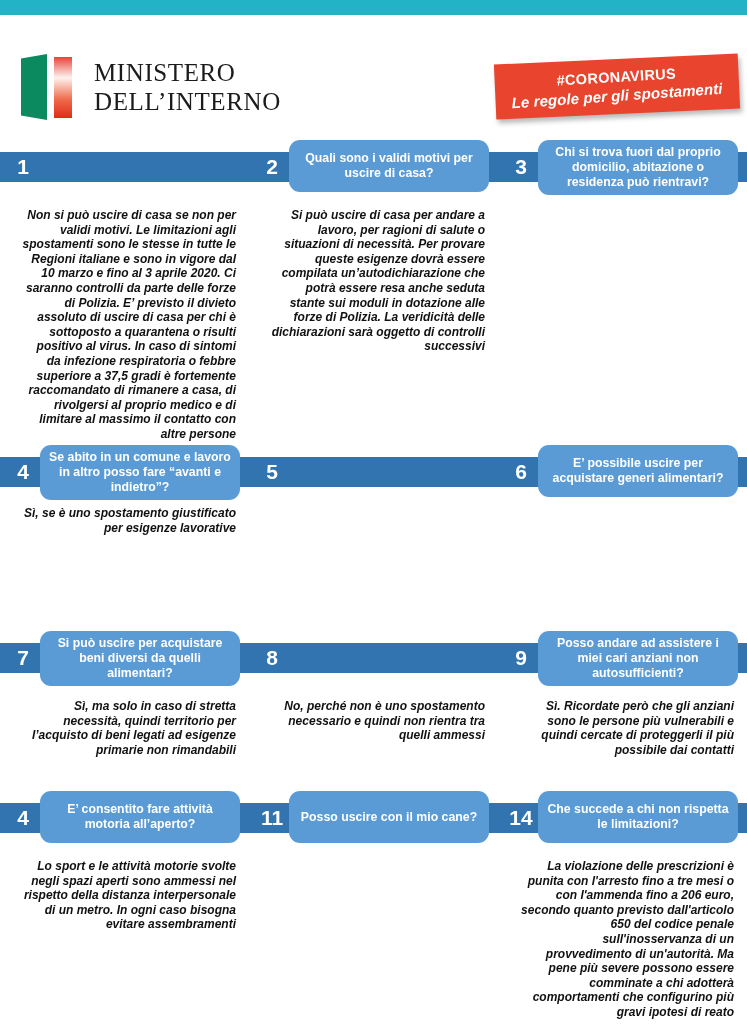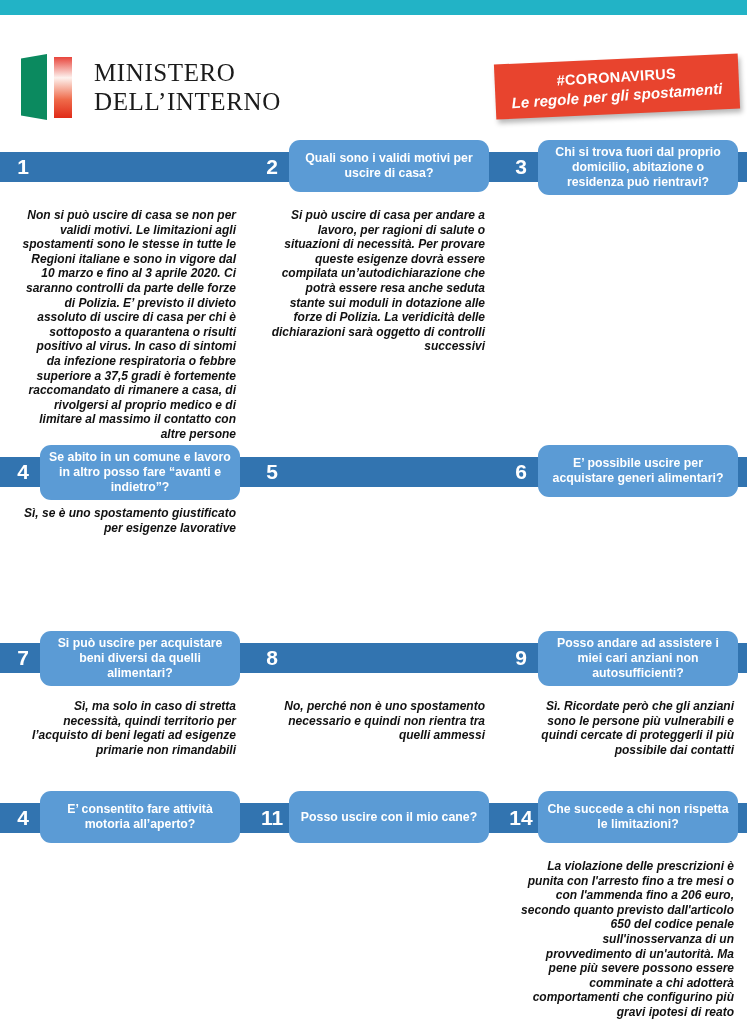--- a/index.html
+++ b/index.html
@@ -195,20 +195,21 @@
     <div class="qbox">Posso andare ad assistere i miei cari anziani non autosufficienti?</div>
     <div class="answer">Sì. Ricordate però che gli anziani sono le persone più vulnerabili e quindi cercate di proteggerli il più possibile dai contatti</div>
   </div>
 </div>
 
 <div class="row" id="row4">
   <div class="stripe"></div>
   <div class="cell c1">
     <div class="num">4</div>
     <div class="qbox">E’ consentito fare attività motoria all’aperto?</div>
+    <div class="answer">Lo sport e le attività motorie svolte negli spazi aperti sono ammessi nel rispetto della distanza interpersonale di un metro. In ogni caso bisogna evitare assembramenti</div>
   </div>
   <div class="cell c2">
     <div class="num">11</div>
     <div class="qbox">Posso uscire con il mio cane?</div>
   </div>
   <div class="cell c3">
     <div class="num">14</div>
     <div class="qbox">Che succede a chi non rispetta le limitazioni?</div>
     <div class="answer">La violazione delle prescrizioni è punita con l'arresto fino a tre mesi o con l'ammenda fino a 206 euro, secondo quanto previsto dall'articolo 650 del codice penale sull'inosservanza di un provvedimento di un'autorità. Ma pene più severe possono essere comminate a chi adotterà comportamenti che configurino più gravi ipotesi di reato</div>
   </div>

